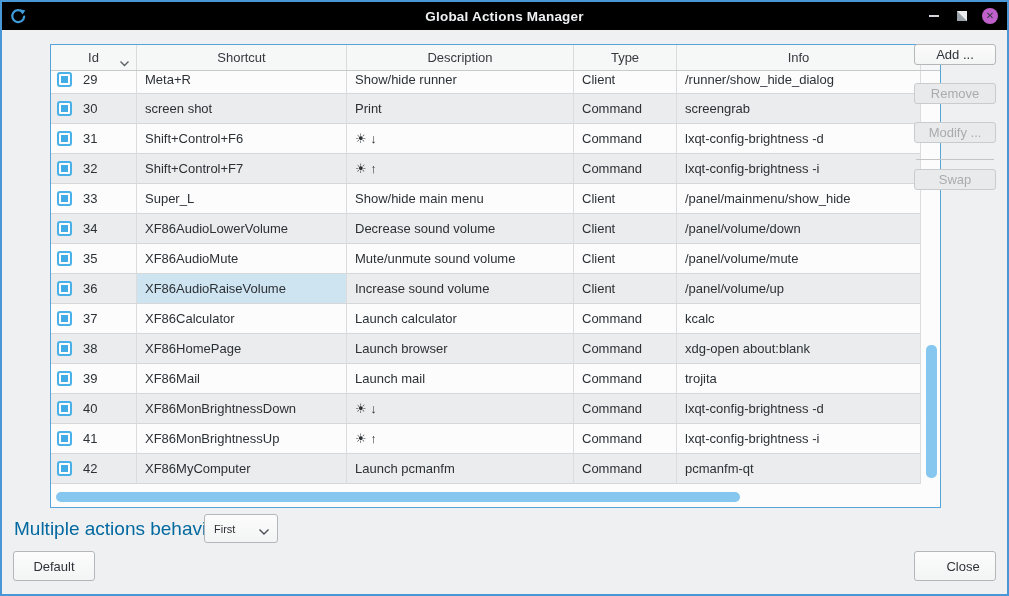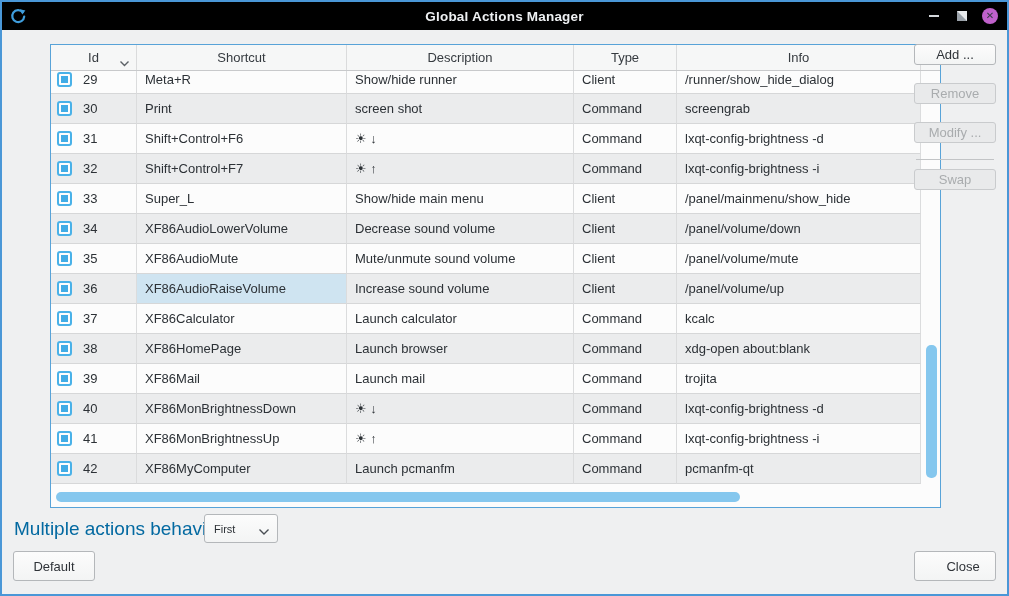--- a/index.html
+++ b/index.html
@@ -162,25 +162,25 @@
             <span>/runner/show_hide_dialog</span>
           </div>
   </div>
         <div class="trow alt">
     <div class="cell c-id">
       <span class="checkbox">
               <span class="cb-inner"></span>
             </span>
       <span class="idnum">30</span>
     </div>
+    <div class="cell c-desc">
+            <span>screen shot</span>
+          </div>
     <div class="cell c-shortcut">
             <span>Print</span>
-          </div>
-    <div class="cell c-desc">
-            <span>screen shot</span>
           </div>
     <div class="cell c-type">
             <span>Command</span>
           </div>
     <div class="cell c-info">
             <span>screengrab</span>
           </div>
   </div>
         <div class="trow">
     <div class="cell c-id">

